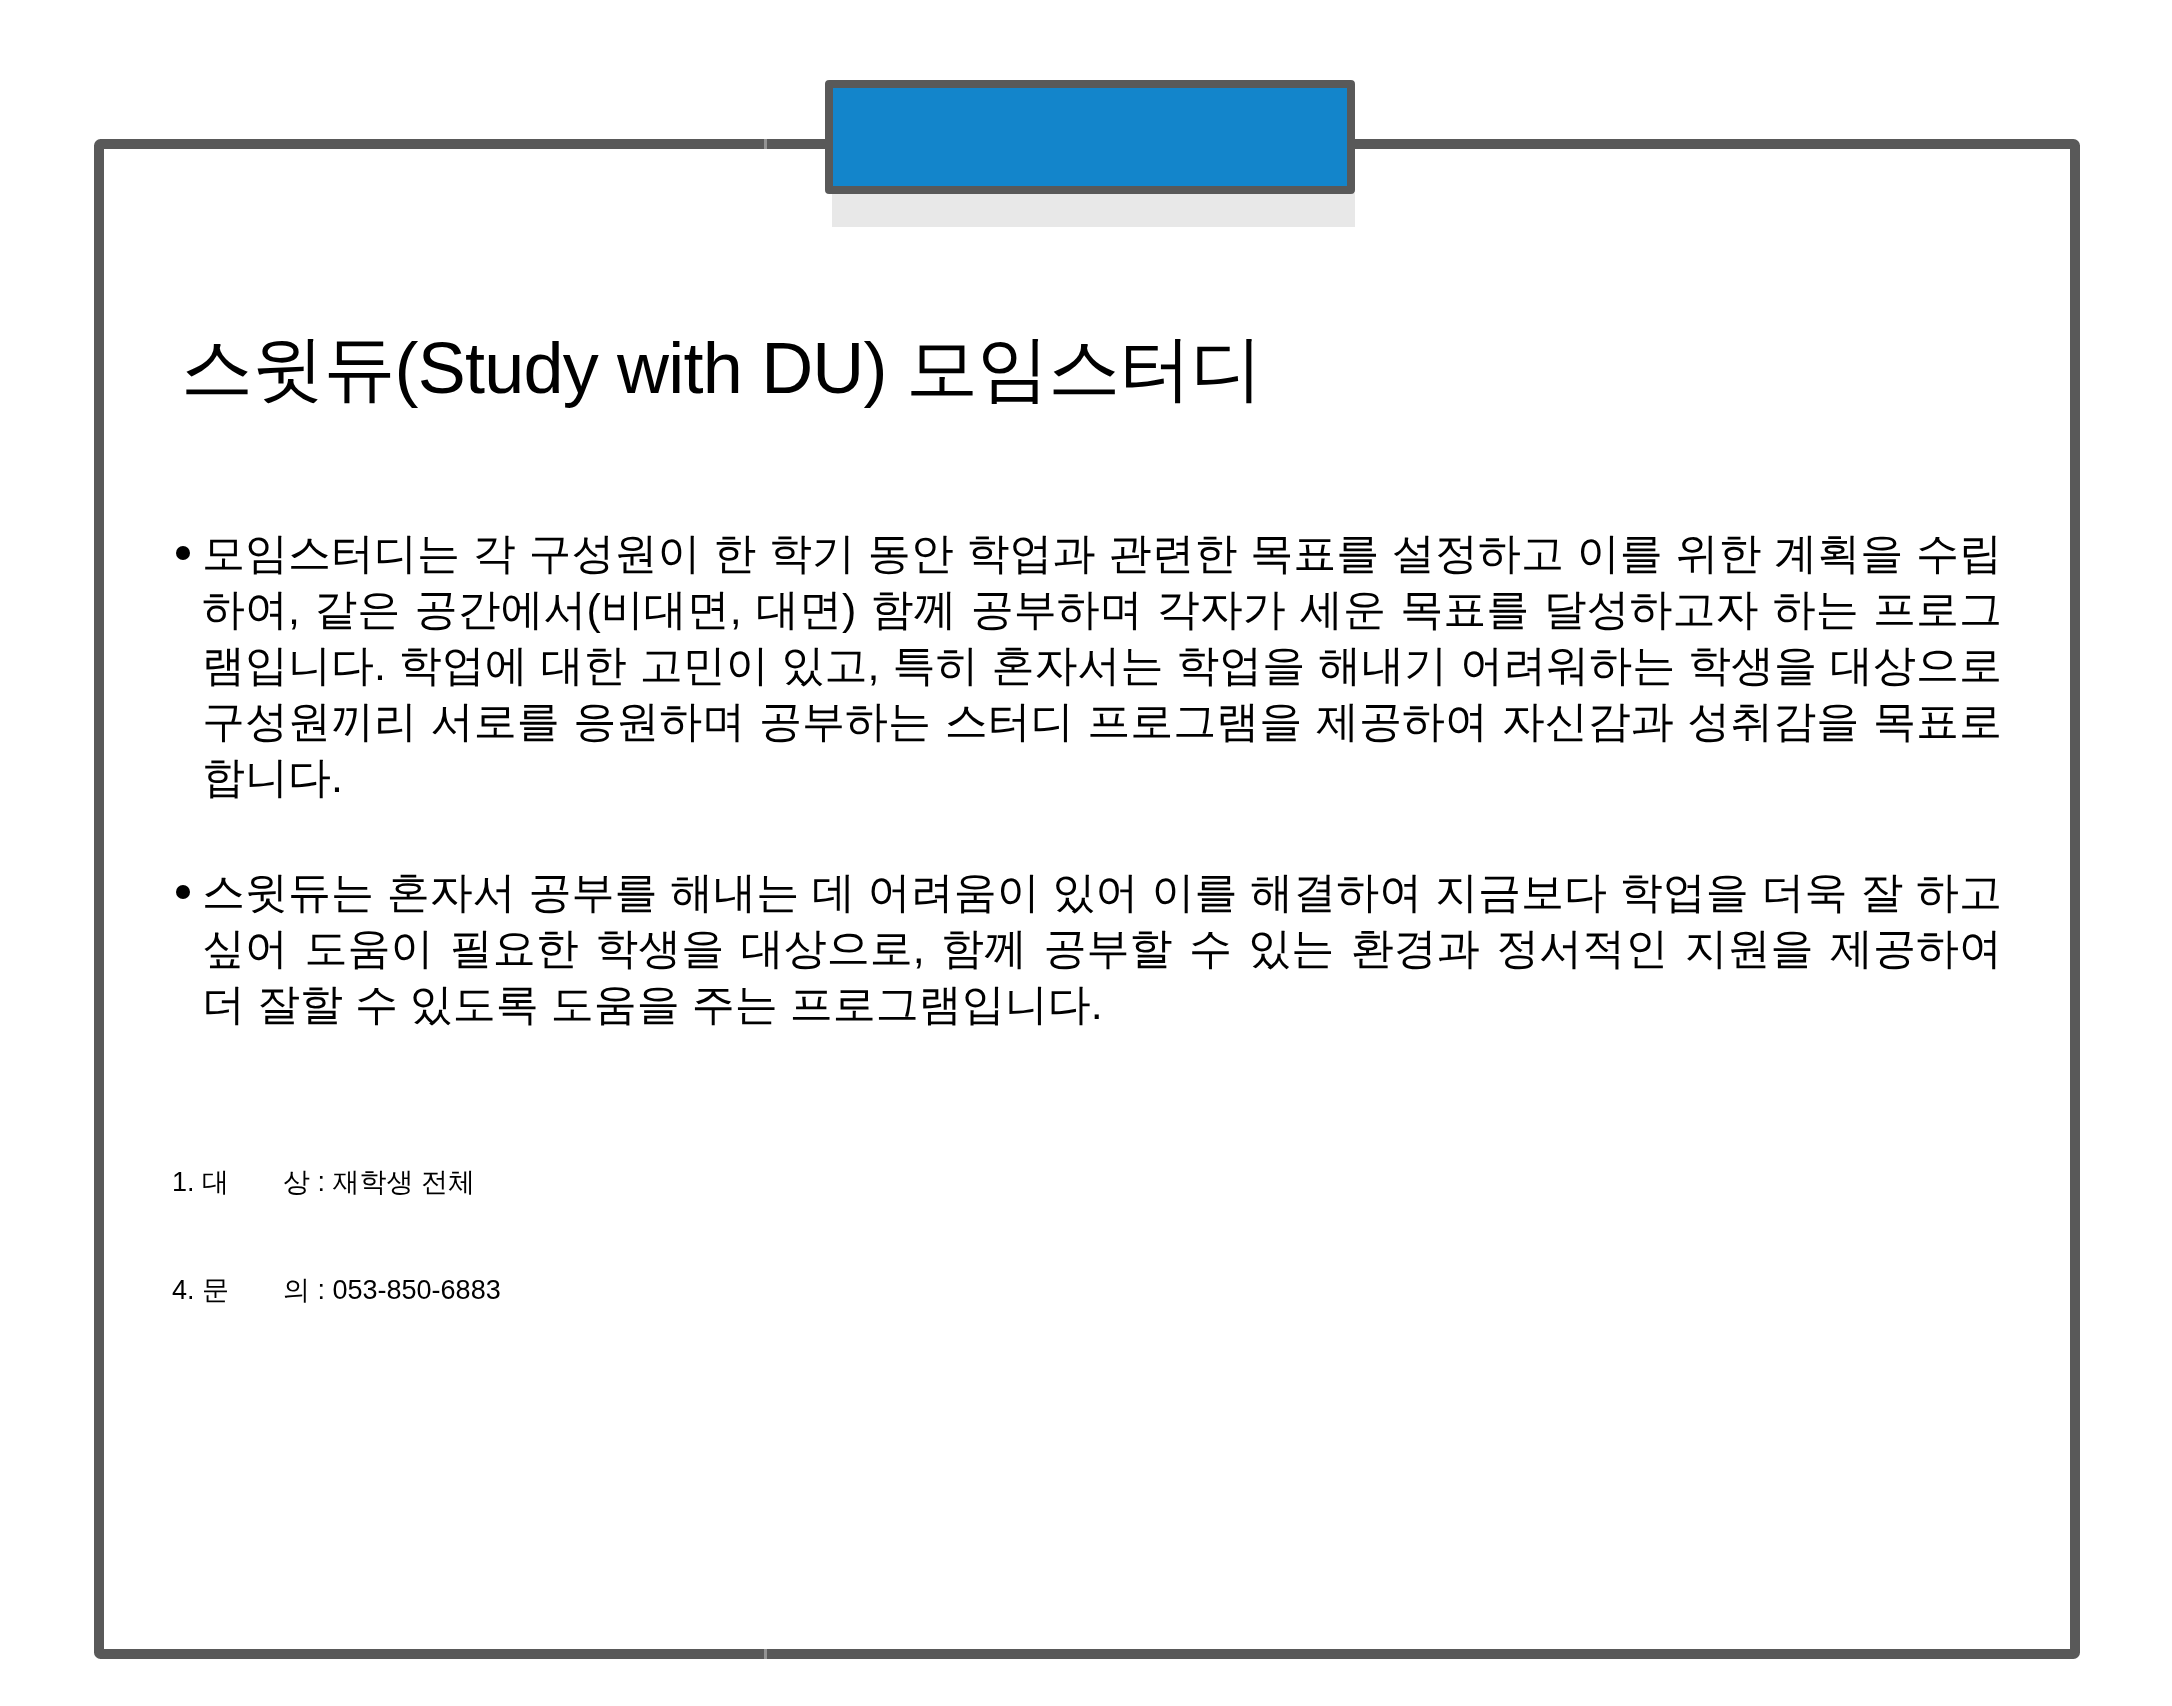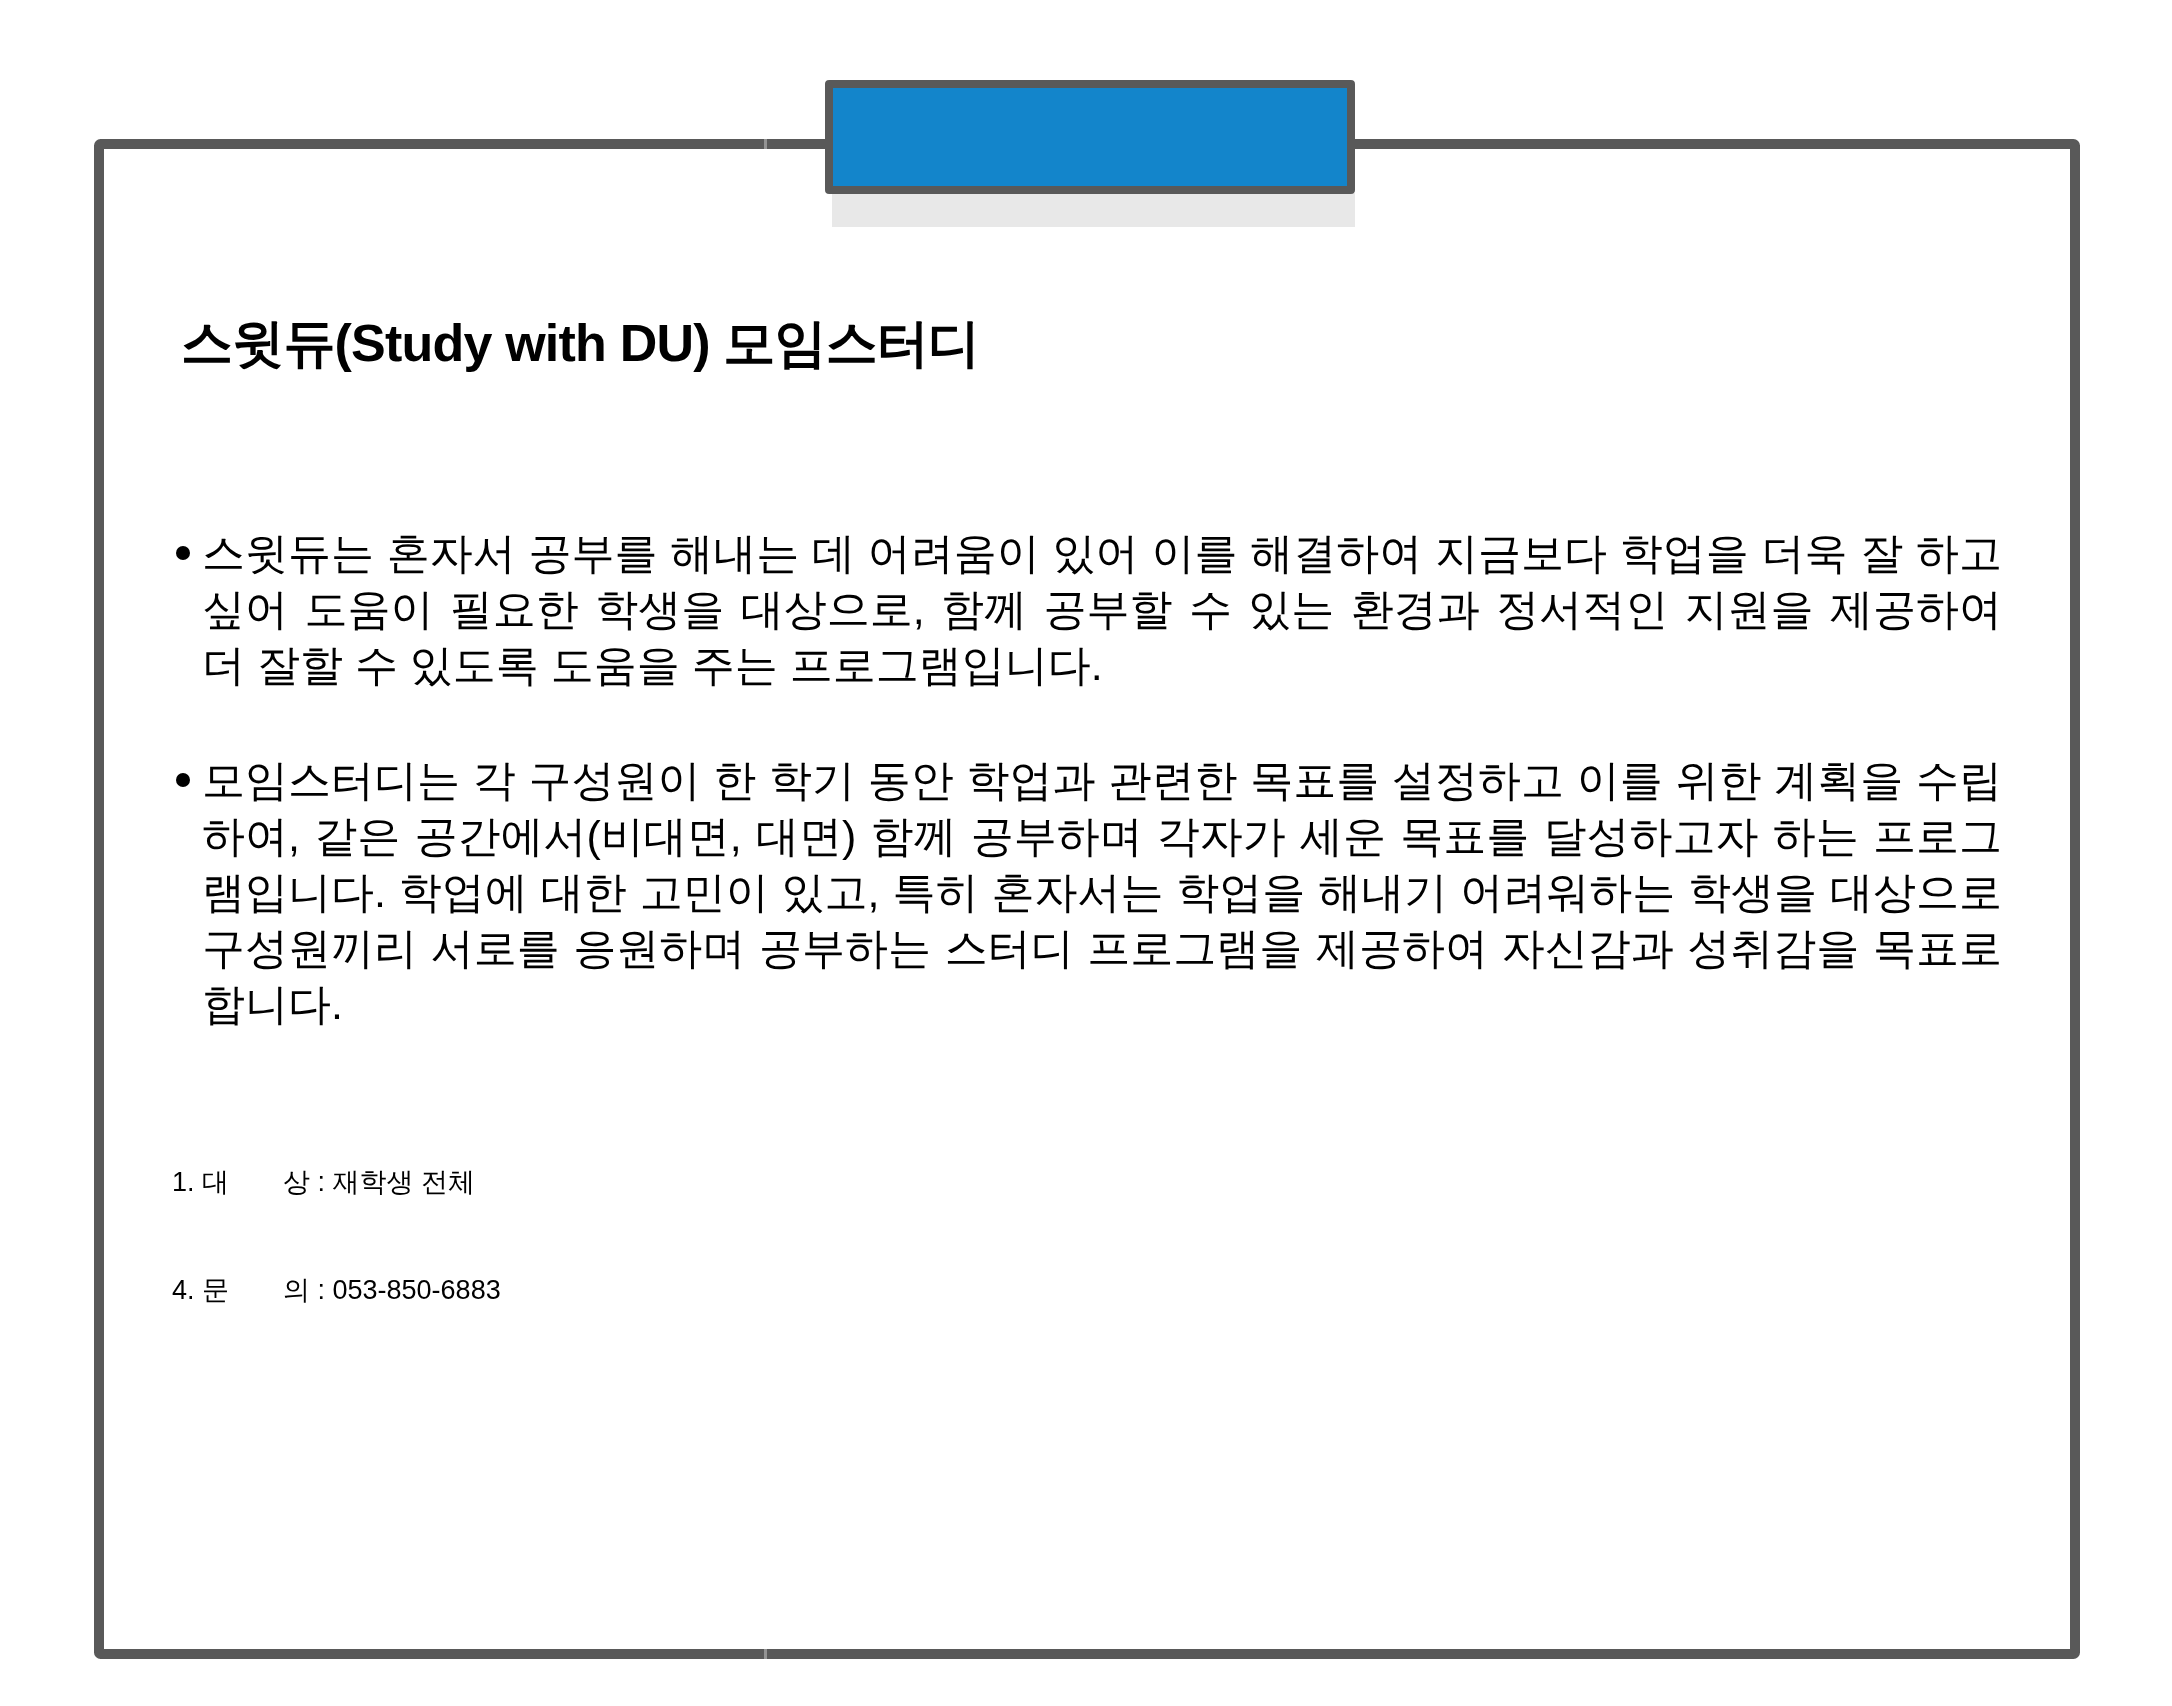--- a/index.html
+++ b/index.html
@@ -47,23 +47,23 @@
     width:530px; height:114px;
     box-sizing:border-box;
     background:var(--tab-fill);
     border:8.2px solid var(--frame-border);
     border-radius:4.1px;
   }
   .title{
     position:absolute;
     left:181px; top:277px;
     width:1823px;
-    font-size:52px;
+    font-size:72px;
     line-height:1.2;
-    font-weight:700;
+    font-weight:400;
     letter-spacing:-0.8px;
     color:var(--text);
     white-space:nowrap;
   }
   .bullets{
     position:absolute;
     left:176px; top:525px;
     width:1826px;
     font-size:43px;
     line-height:56px;
@@ -106,25 +106,25 @@
   <div class="seam bottom"></div>
 
   <div class="tab-shadow"></div>
   <div class="tab"></div>
 
   <h1 class="title">스윗듀(Study with DU) 모임스터디</h1>
 
   <div class="bullets">
     <div class="bullet">
       <span class="dot"></span>
-      <span>스윗듀는 혼자서 공부를 해내는 데 어려움이 있어 이를 해결하여 지금보다 학업을 더욱 잘 하고 싶어 도움이 필요한 학생을 대상으로, 함께 공부할 수 있는 환경과 정서적인 지원을 제공하여 더 잘할 수 있도록 도움을 주는 프로그램입니다.</span>
+      <span>모임스터디는 각 구성원이 한 학기 동안 학업과 관련한 목표를 설정하고 이를 위한 계획을 수립하여, 같은 공간에서(비대면, 대면) 함께 공부하며 각자가 세운 목표를 달성하고자 하는 프로그램입니다. 학업에 대한 고민이 있고, 특히 혼자서는 학업을 해내기 어려워하는 학생을 대상으로 구성원끼리 서로를 응원하며 공부하는 스터디 프로그램을 제공하여 자신감과 성취감을 목표로 합니다.</span>
     </div>
     <div class="bullet">
       <span class="dot"></span>
-      <span>모임스터디는 각 구성원이 한 학기 동안 학업과 관련한 목표를 설정하고 이를 위한 계획을 수립하여, 같은 공간에서(비대면, 대면) 함께 공부하며 각자가 세운 목표를 달성하고자 하는 프로그램입니다. 학업에 대한 고민이 있고, 특히 혼자서는 학업을 해내기 어려워하는 학생을 대상으로 구성원끼리 서로를 응원하며 공부하는 스터디 프로그램을 제공하여 자신감과 성취감을 목표로 합니다.</span>
+      <span>스윗듀는 혼자서 공부를 해내는 데 어려움이 있어 이를 해결하여 지금보다 학업을 더욱 잘 하고 싶어 도움이 필요한 학생을 대상으로, 함께 공부할 수 있는 환경과 정서적인 지원을 제공하여 더 잘할 수 있도록 도움을 주는 프로그램입니다.</span>
     </div>
   </div>
 
   <div class="details">
     <p class="detail-item">1. 대　　상 : 재학생 전체</p>
     <p class="detail-item">4. 문　　의 : 053-850-6883</p>
   </div>
 
 </div>
 

